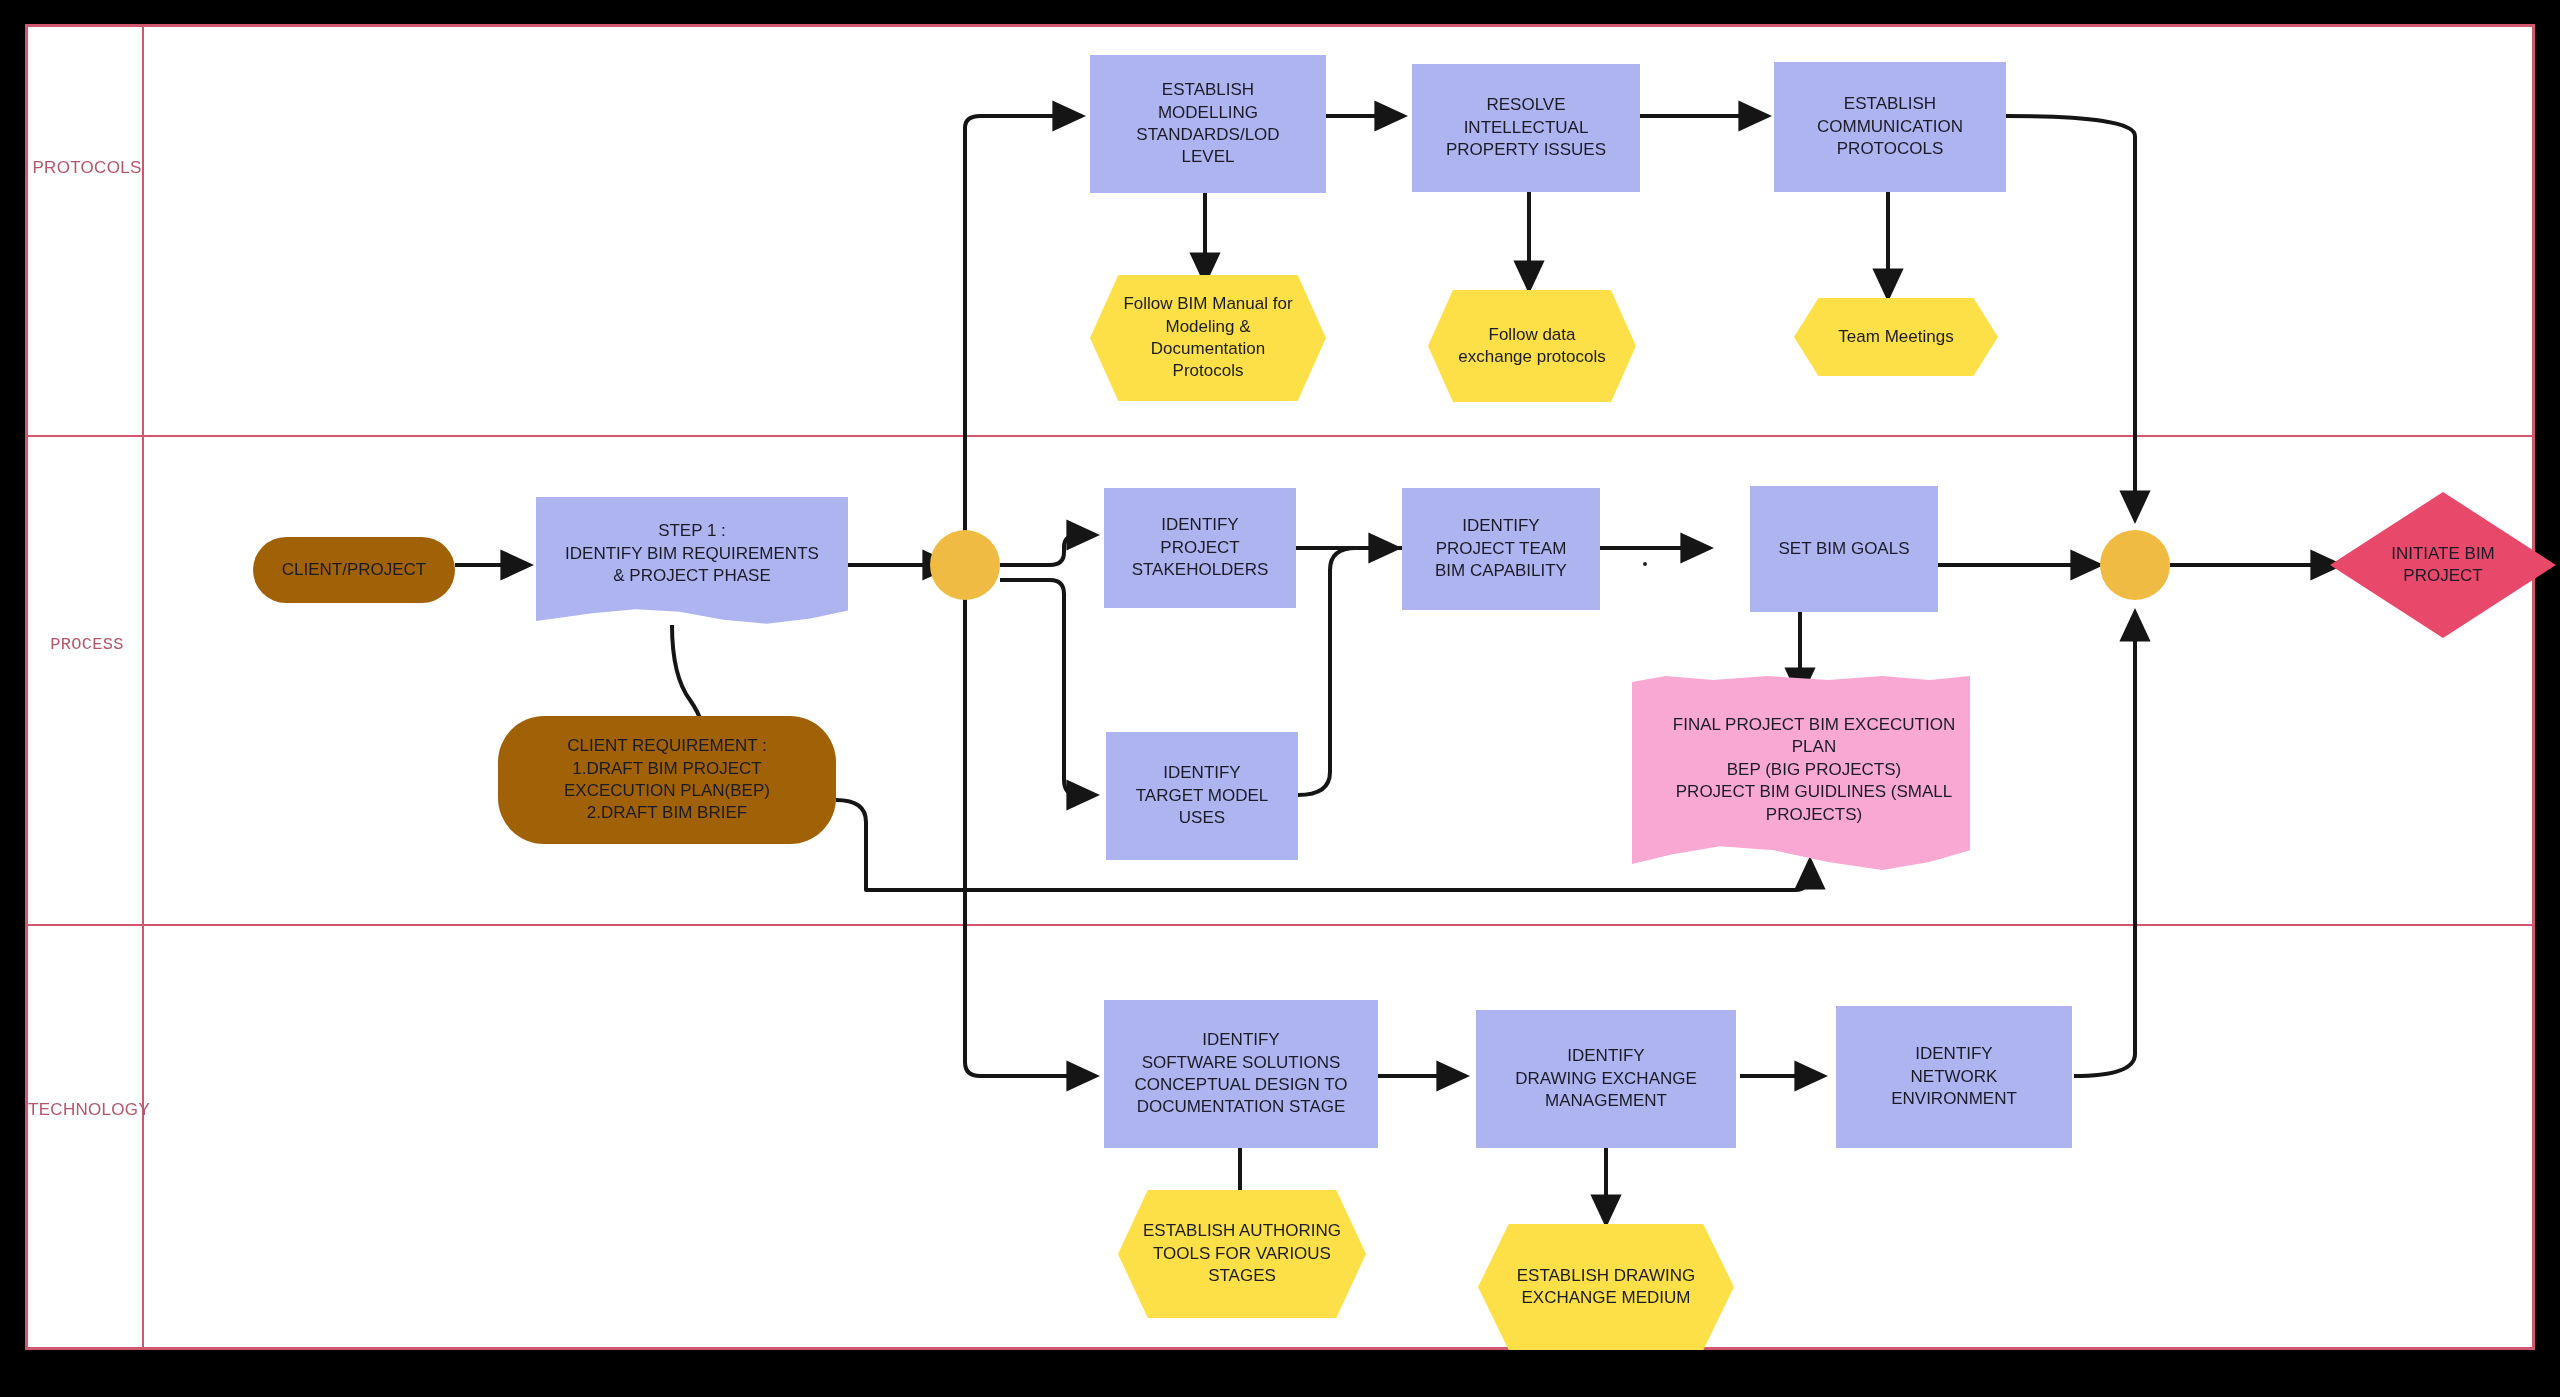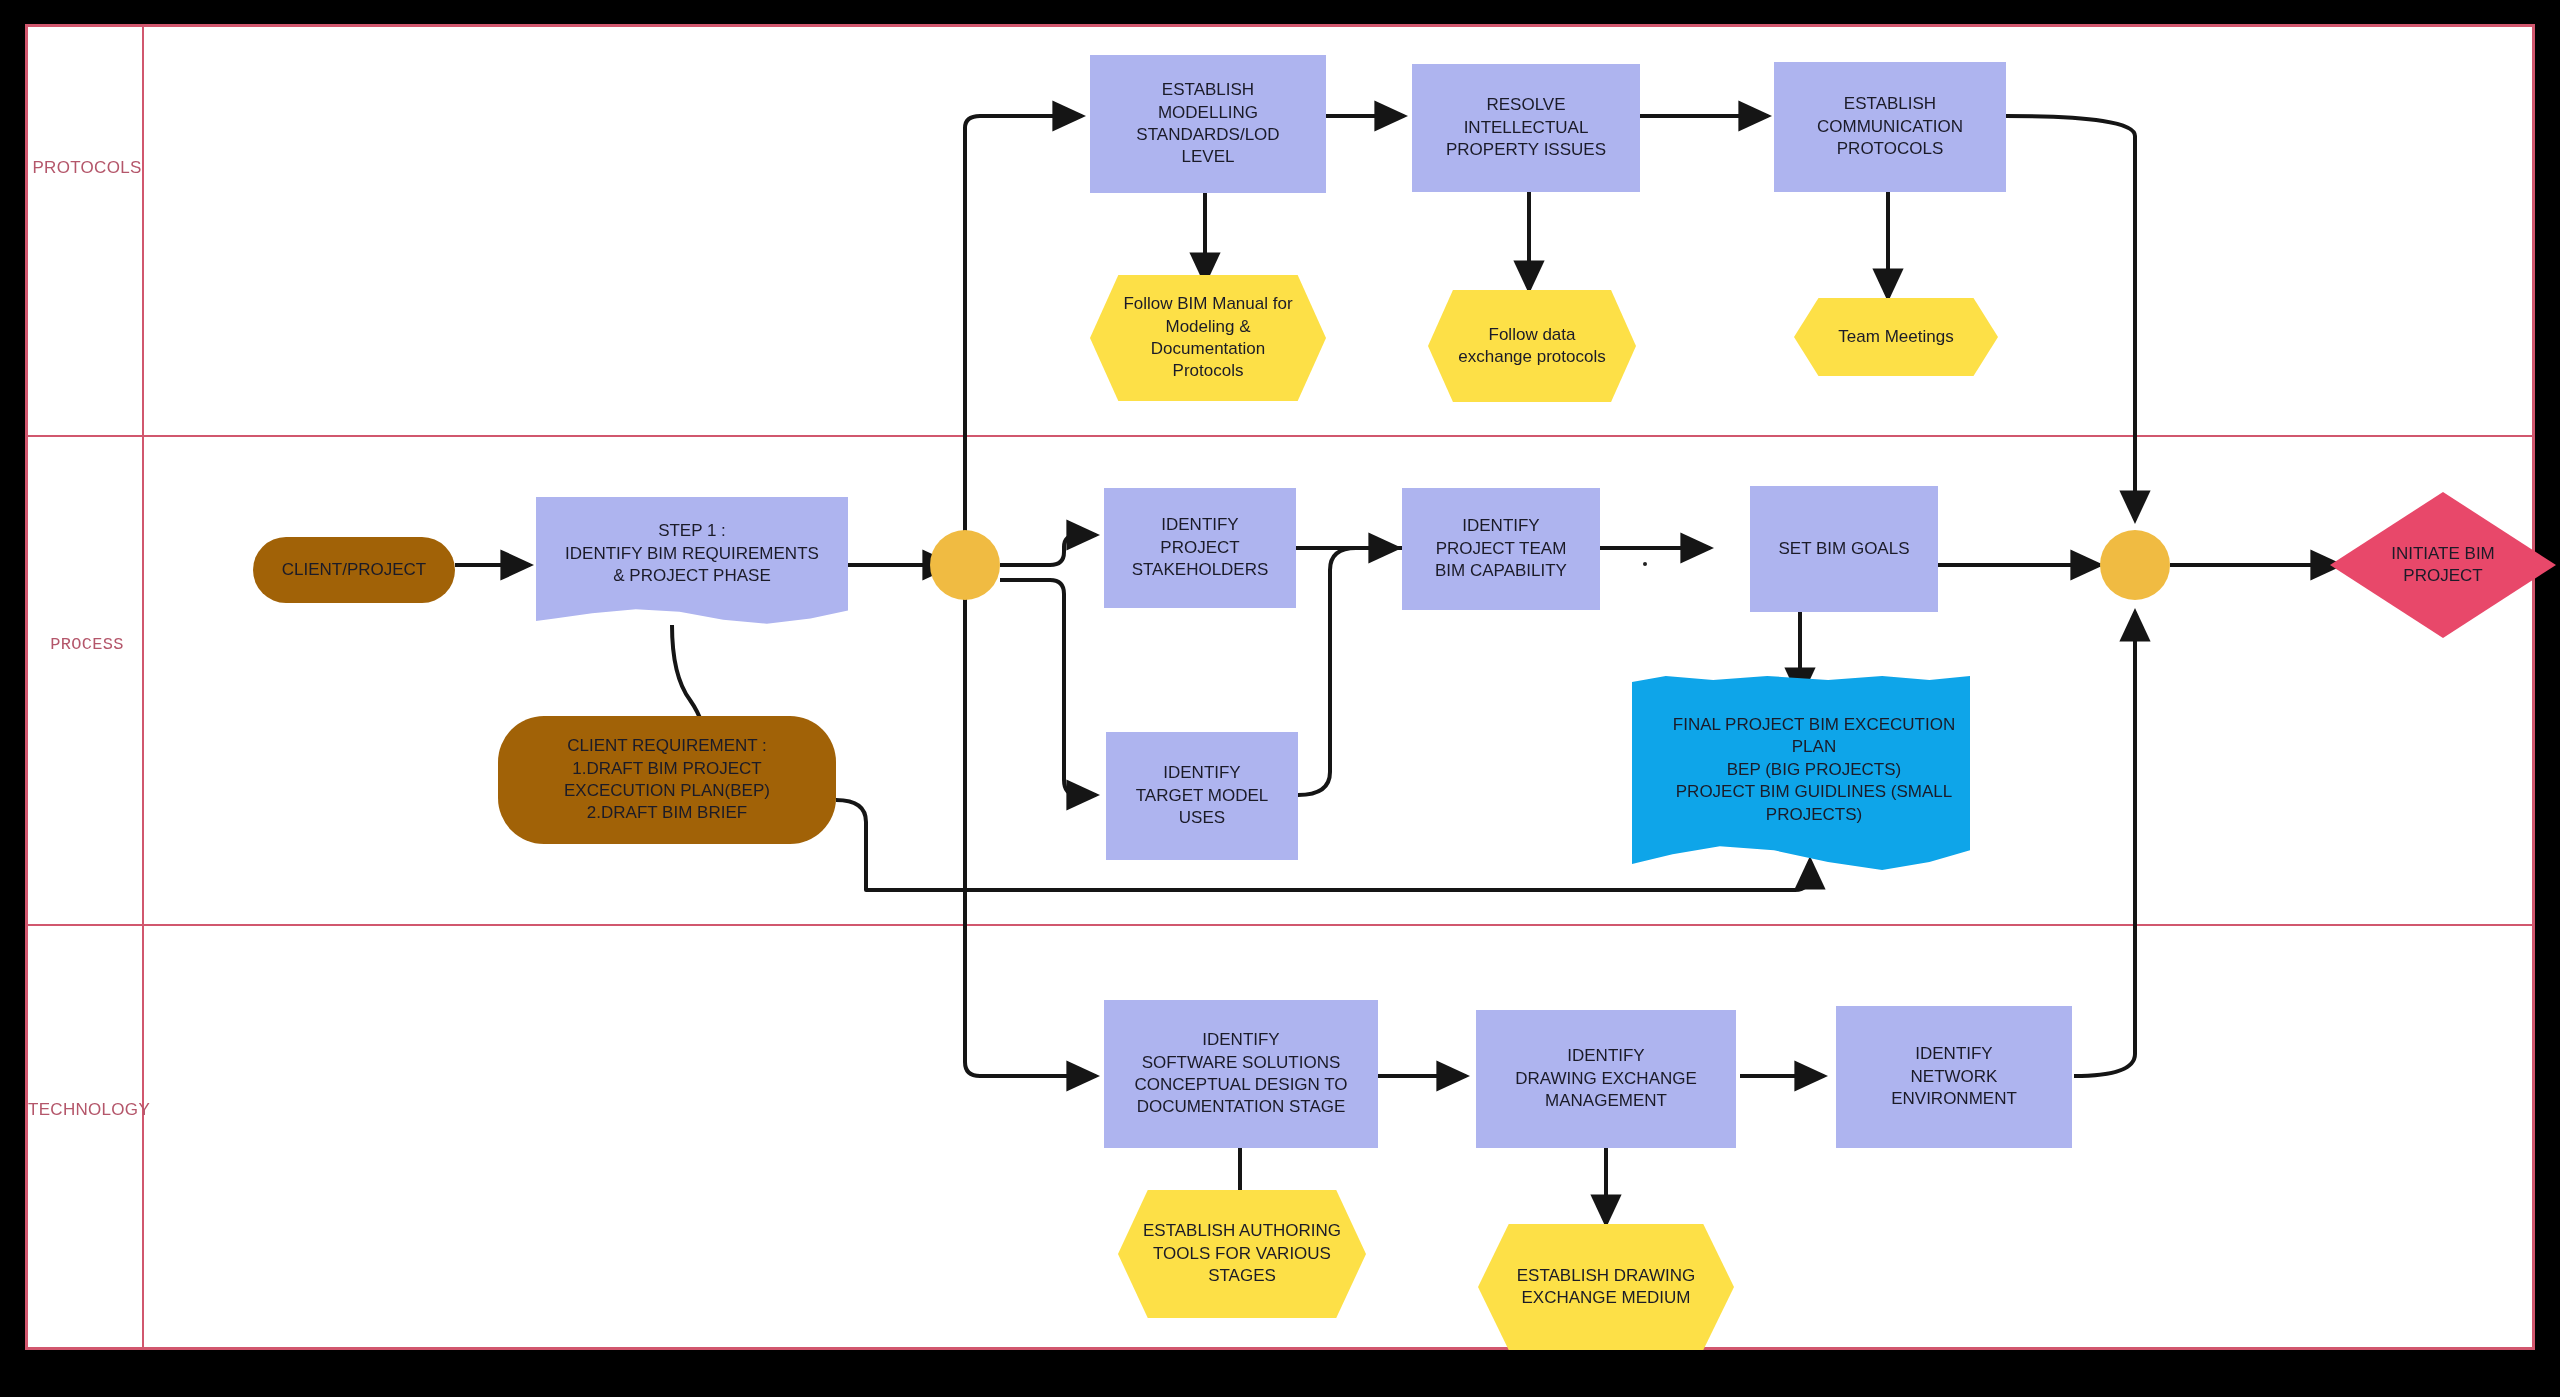--- a/index.html
+++ b/index.html
@@ -79,21 +79,21 @@
   .term {
     background: #a16207;
     border-radius: 46px;
   }
   .doc-blue {
     background: #aeb4ef;
     clip-path: polygon(0% 0%, 100% 0%, 100% 86%, 88% 92%, 74% 96%, 60% 93%,
                        46% 87%, 32% 85%, 18% 88%, 6% 92%, 0% 94%);
   }
   .doc-mint {
-    background: #0ea5e9;
+    background: #f9a8d4;
     clip-path: polygon(0% 3%, 10% 0%, 24% 2%, 40% 0%, 58% 2%, 74% 0%, 88% 2%, 100% 0%,
                        100% 88%, 88% 94%, 74% 98%, 58% 94%, 42% 88%, 26% 86%, 12% 90%, 0% 95%);
     padding-left: 32px;
   }
   .diamond {
     background: #e8486a;
     clip-path: polygon(50% 0%, 100% 50%, 50% 100%, 0% 50%);
   }
   .gateway {
     position: absolute;

